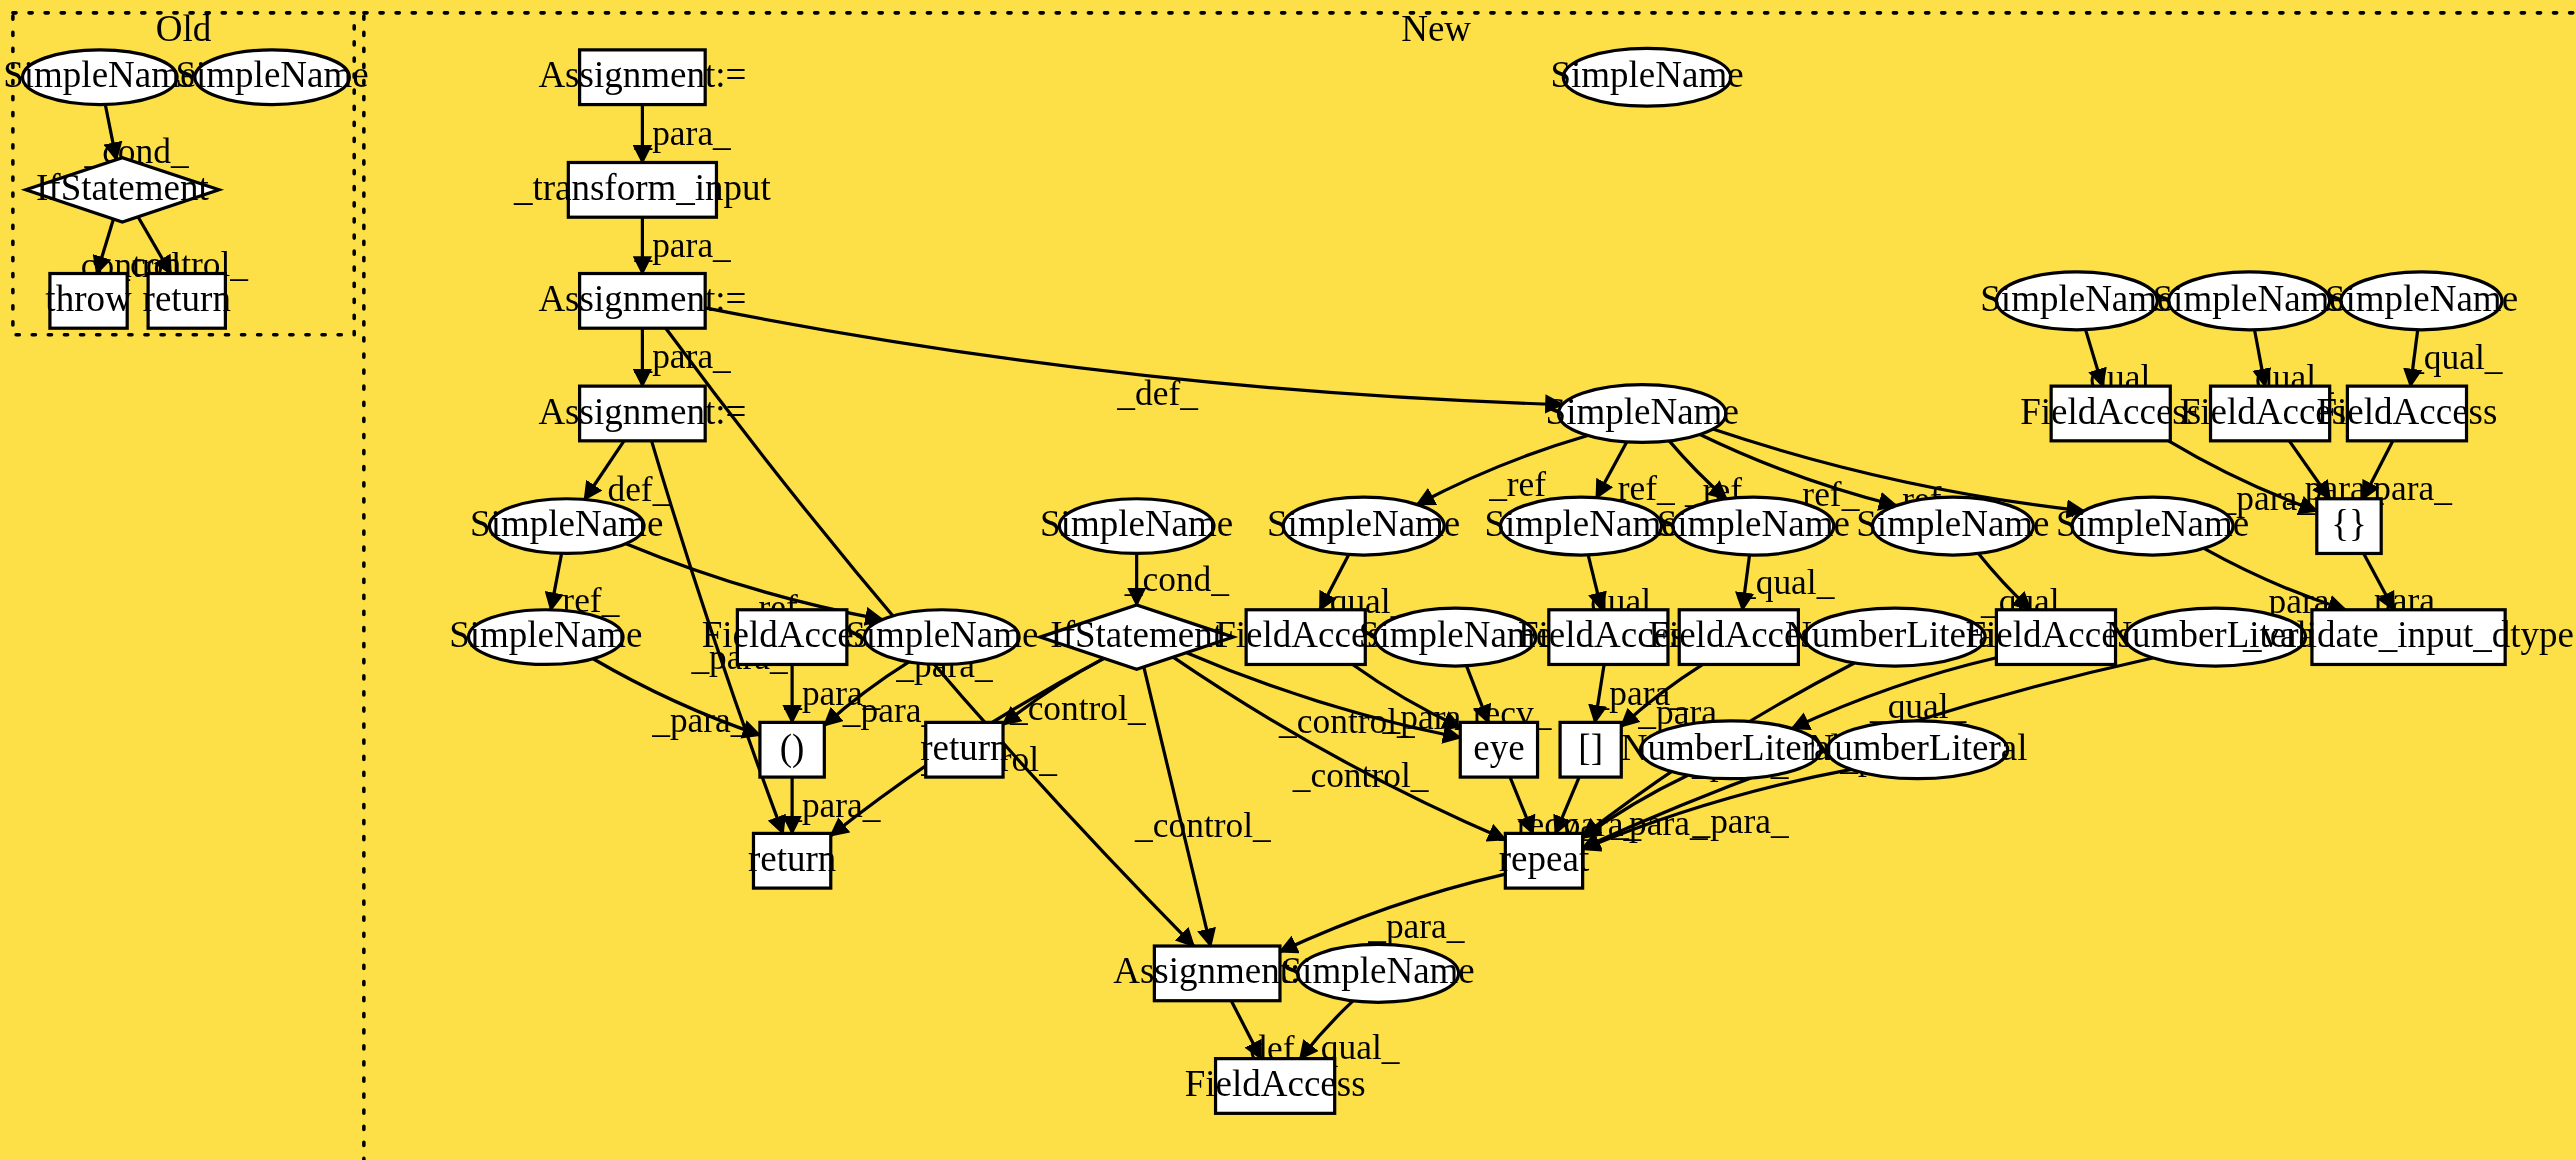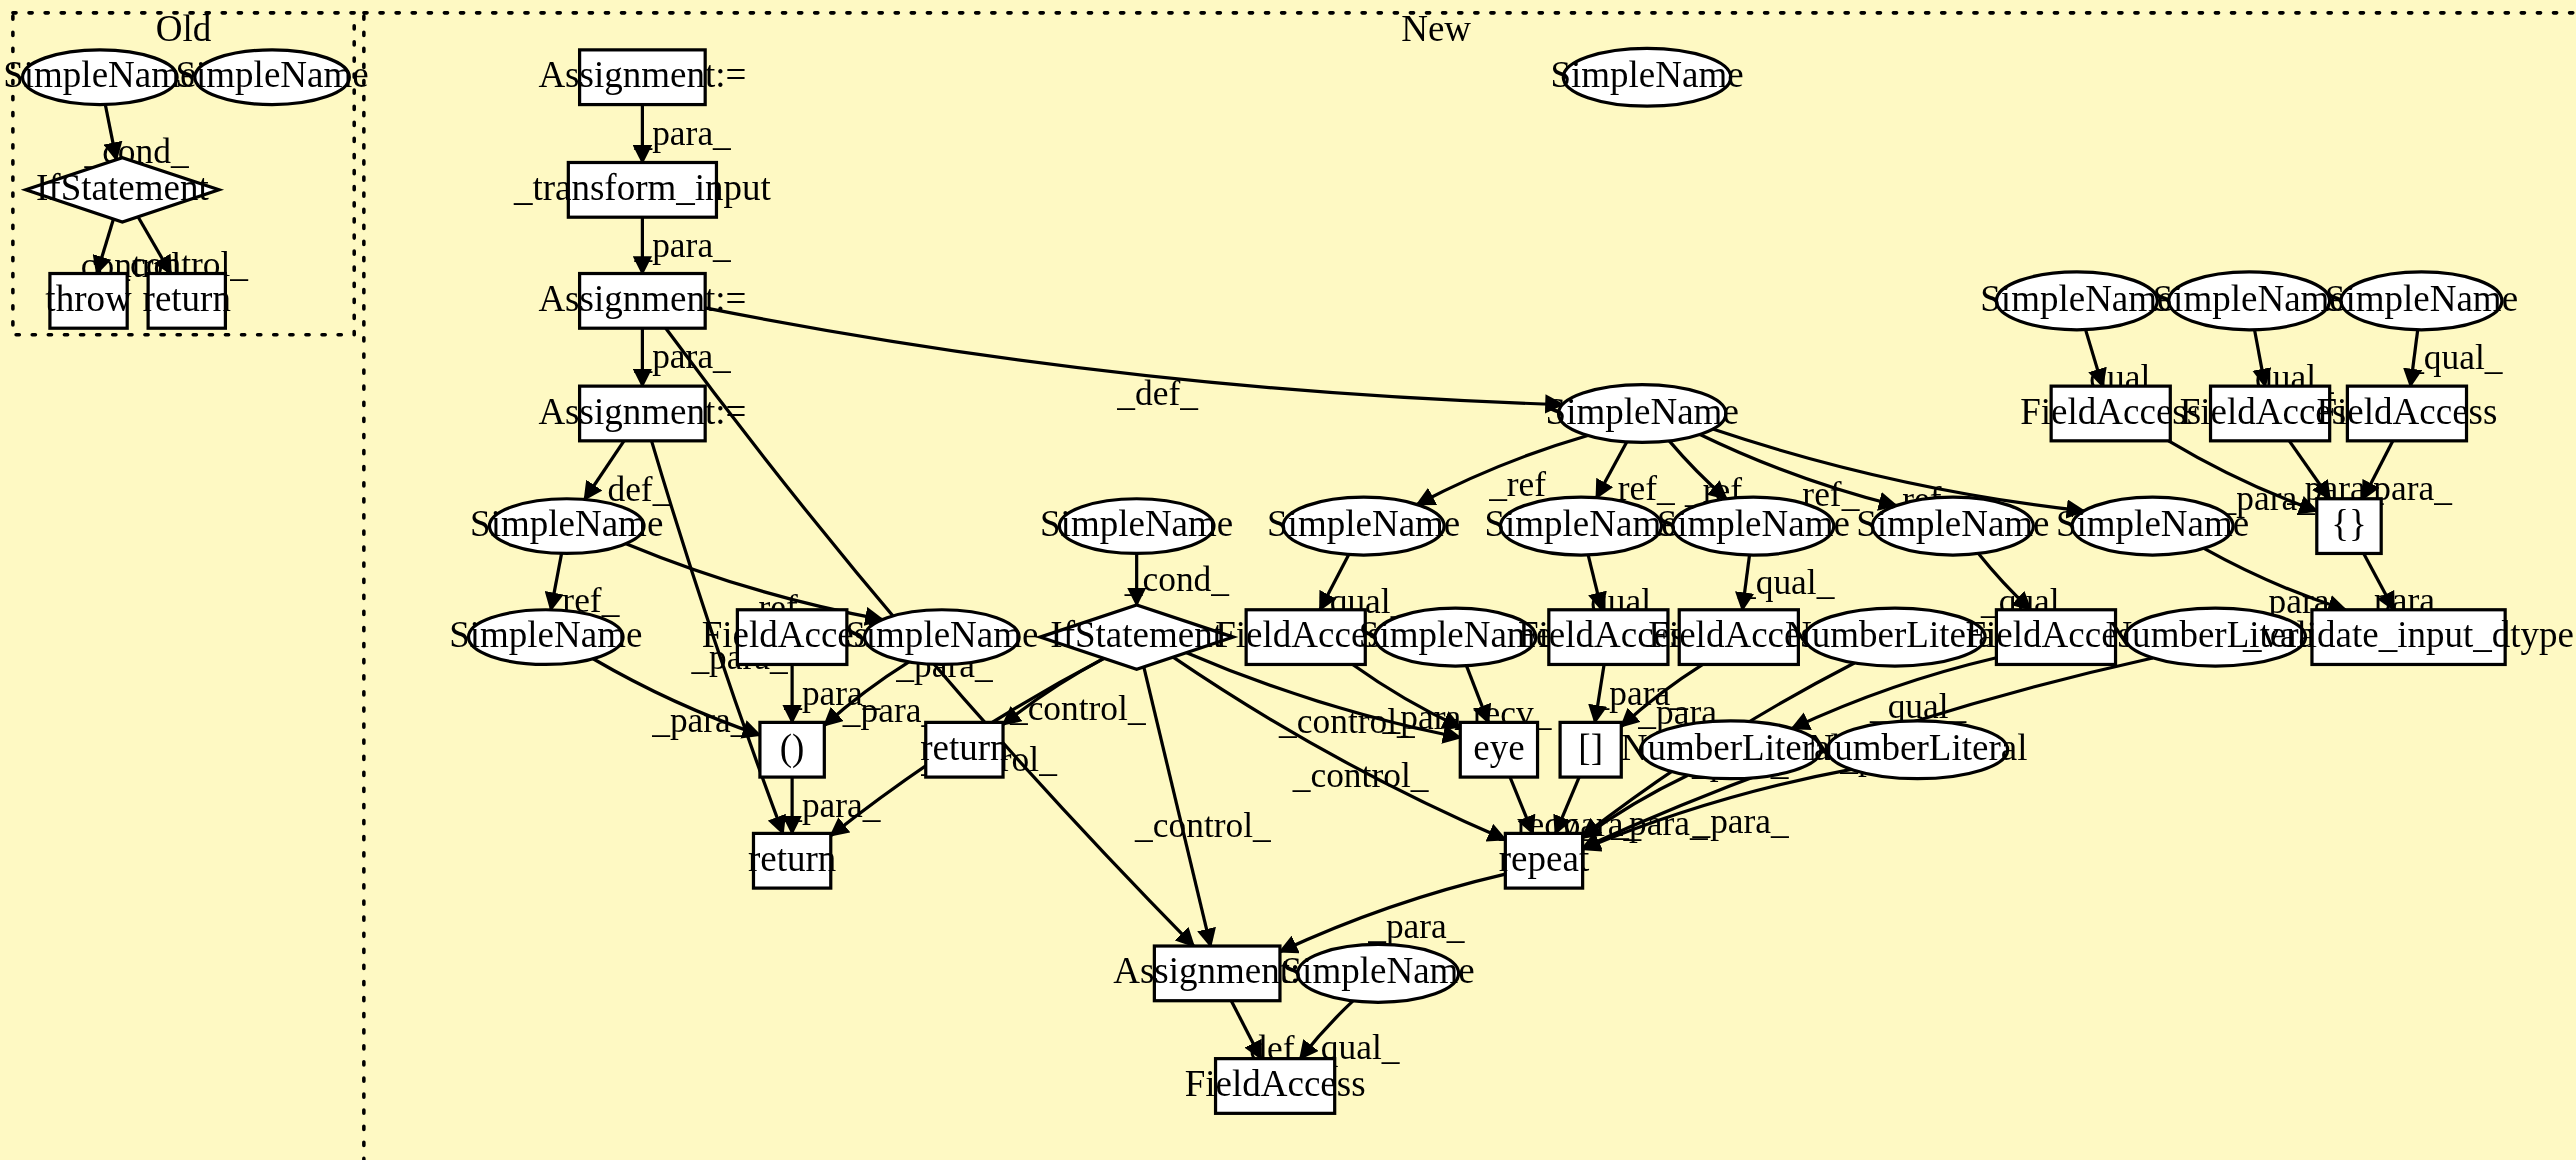--- a/index.html
+++ b/index.html
@@ -4,21 +4,21 @@
 <style>
   html, body {
     margin: 0;
     padding: 0;
     background: #ffffff;
   }
   #stage {
     position: relative;
     width: 2576px;
     height: 1160px;
-    background: #fef9c3;
+    background: #fde047;
     font-family: "Liberation Serif", "DejaVu Serif", serif;
   }
   svg#graph {
     position: absolute;
     top: 0; left: 0;
     width: 2576px;
     height: 1160px;
   }
   .cluster-box {
     fill: none;

